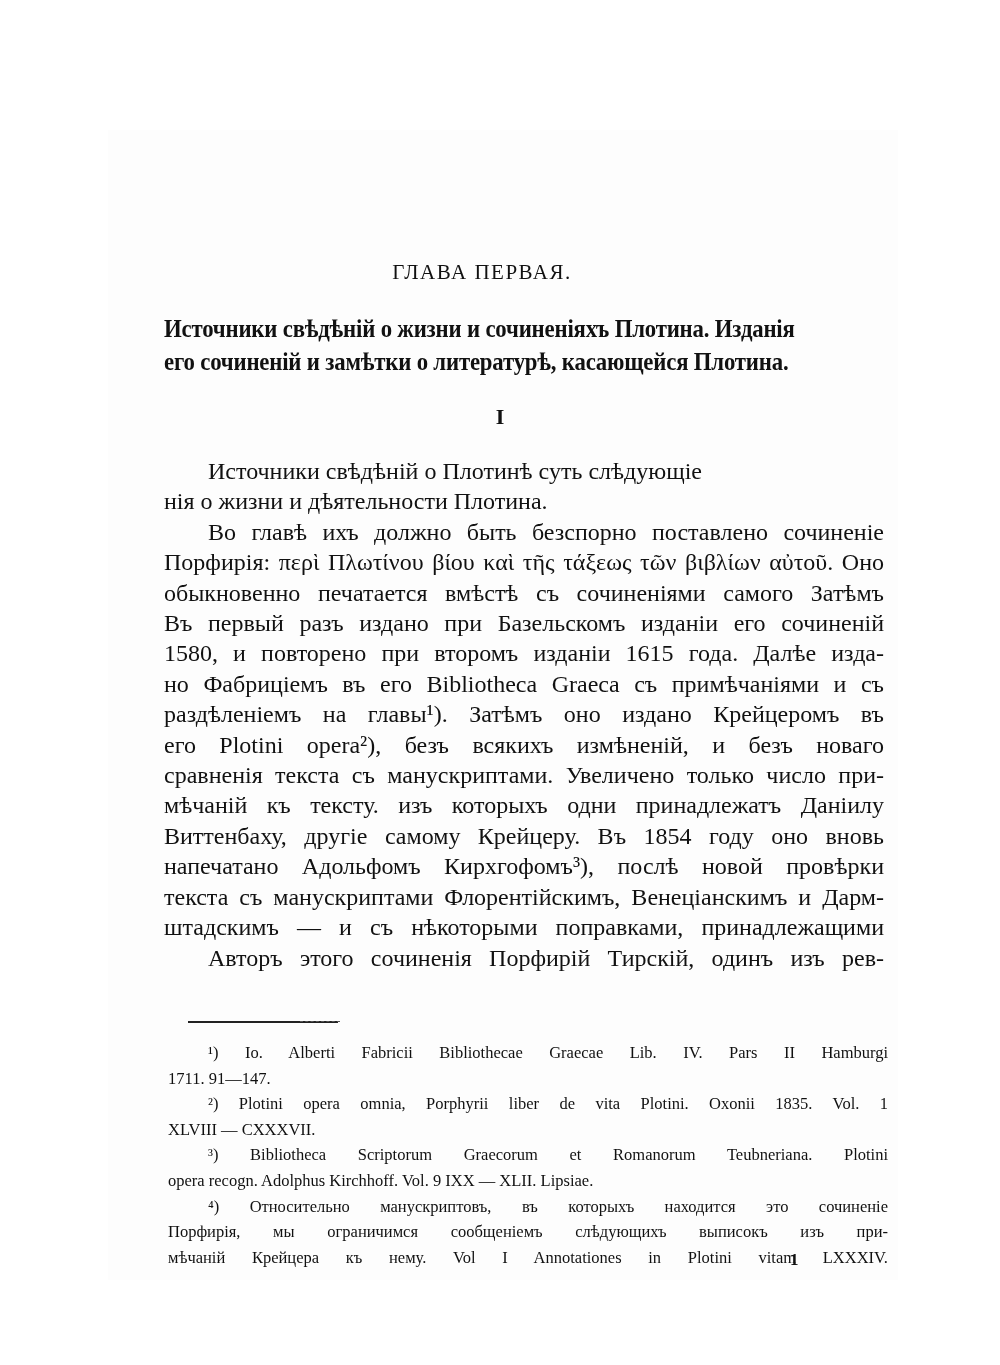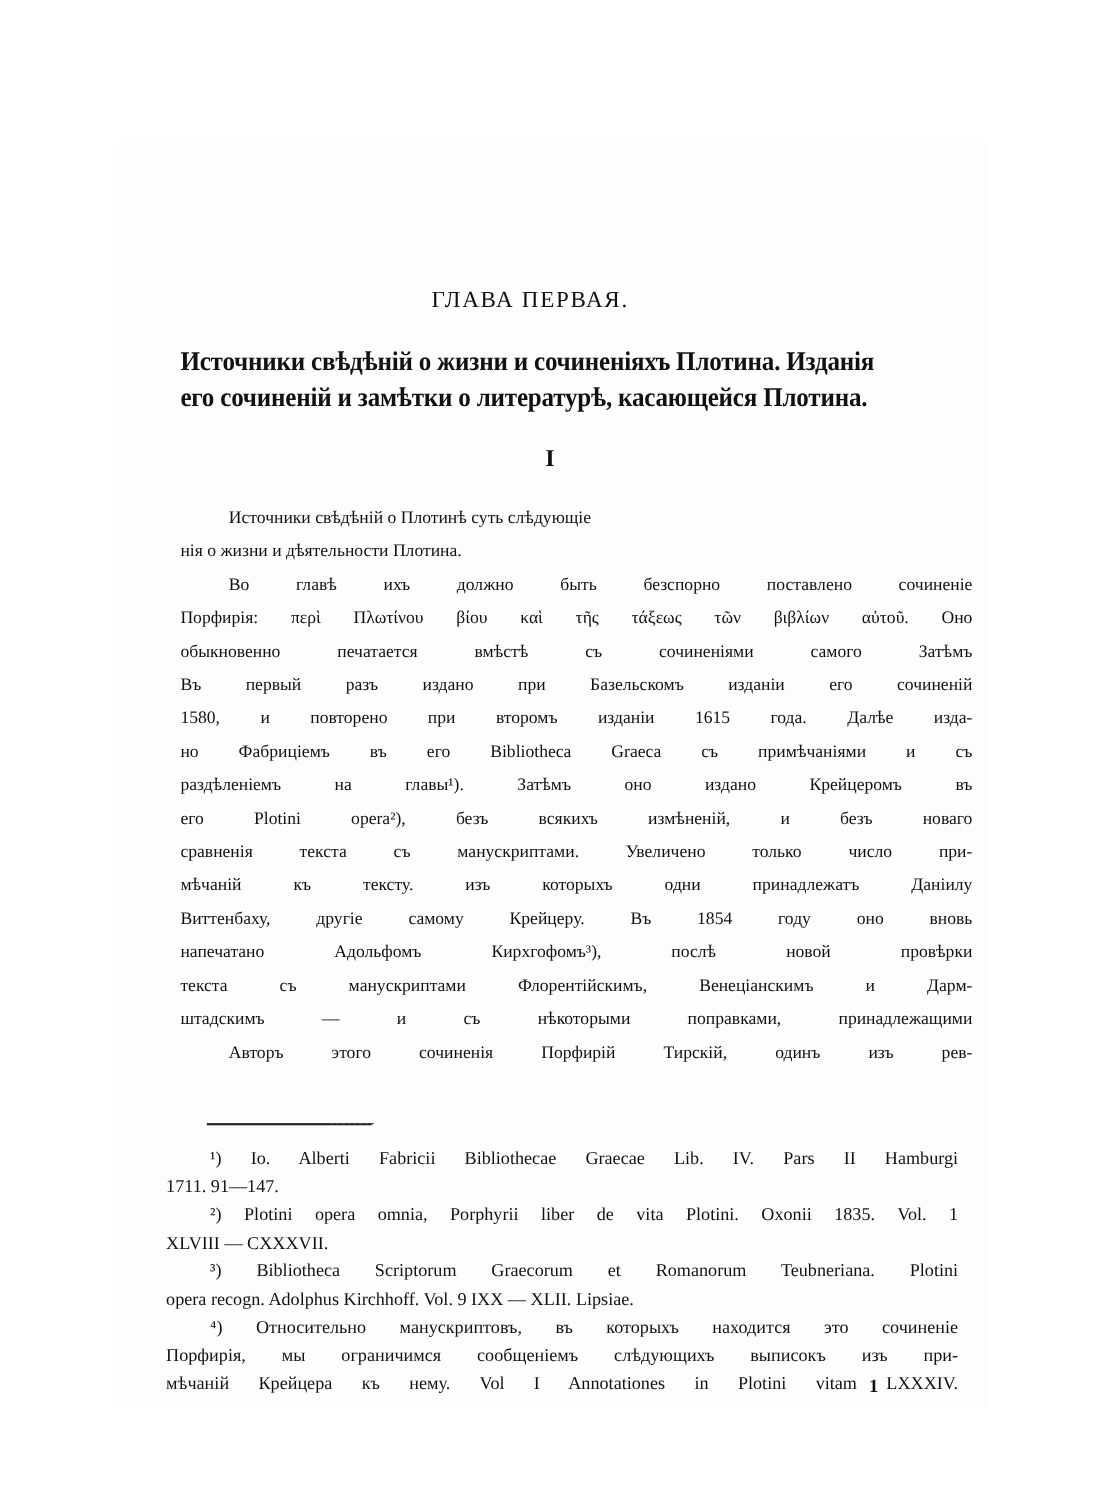--- a/index.html
+++ b/index.html
@@ -58,21 +58,21 @@
       top: 404px;
       text-align: center;
       font-size: 22px;
       font-weight: bold;
     }
     .body-text {
       position: absolute;
       left: 164px;
       top: 456px;
       width: 720px;
-      font-size: 16px;
+      font-size: 24px;
       line-height: 30.4px;
     }
     .body-text .line {
       display: block;
       white-space: nowrap;
       text-align: justify;
       text-align-last: justify;
     }
     .body-text .line.indent {
       padding-left: 44px;
@@ -91,21 +91,21 @@
     .footnote-rule::after {
       content: "";
       position: absolute;
       left: 112px;
       top: -2px;
       width: 40px;
       border-top: 1px dashed #555;
     }
     .footnotes {
       position: absolute;
-      left: 151px;
+      left: 168px;
       top: 1040px;
       width: 720px;
       font-size: 16.5px;
       line-height: 25.6px;
     }
     .footnotes .line {
       display: block;
       white-space: nowrap;
       text-align: justify;
       text-align-last: justify;

